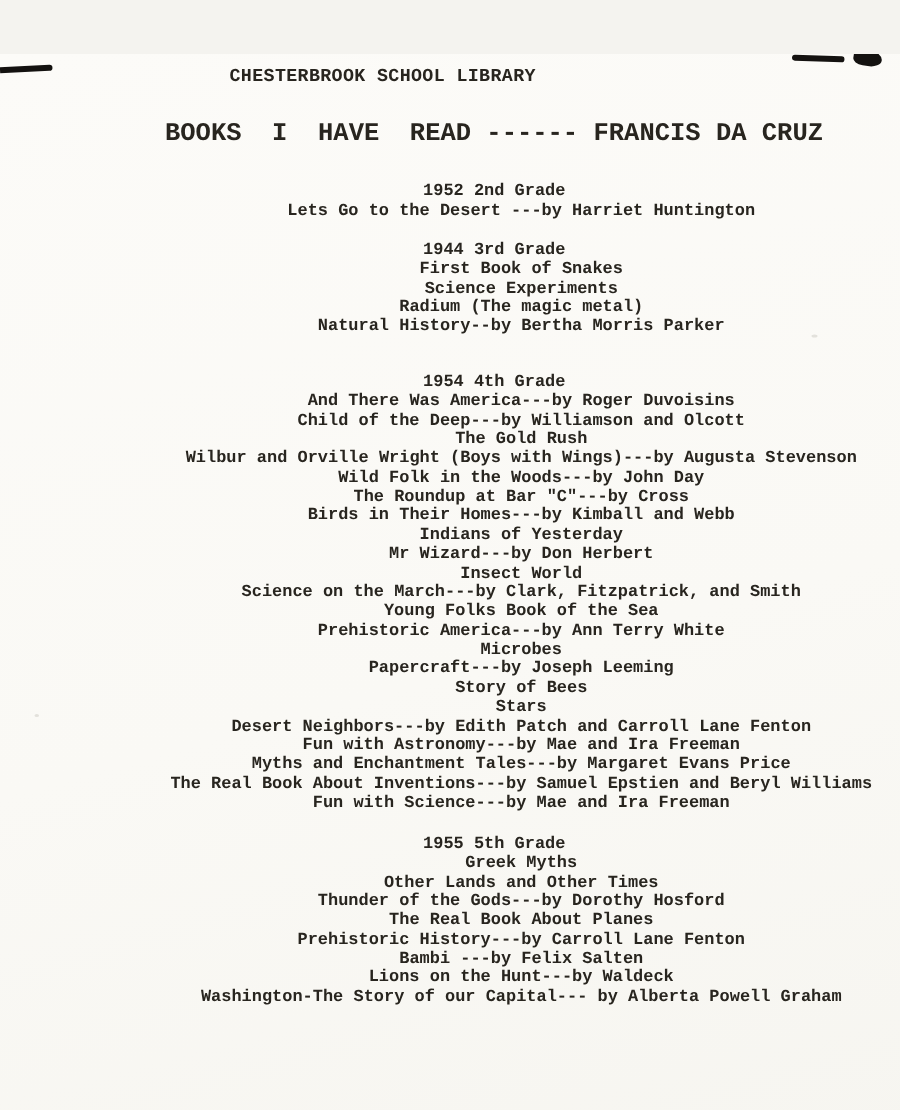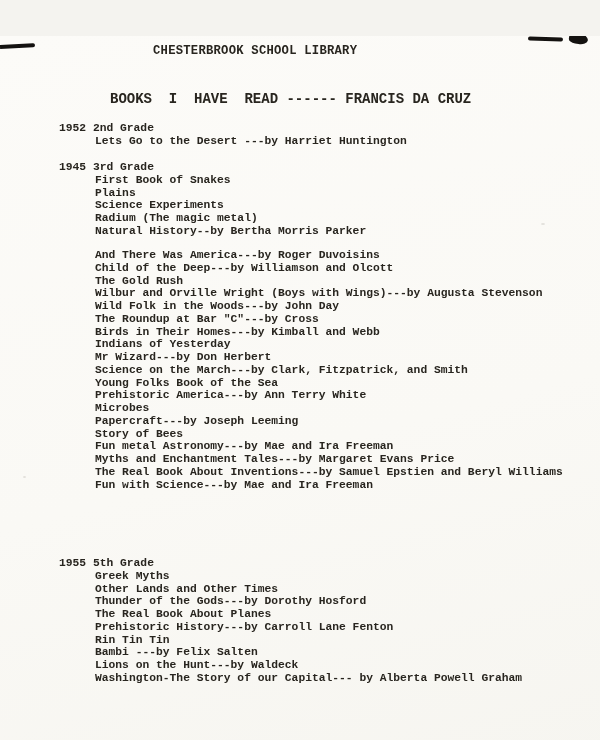--- a/index.html
+++ b/index.html
@@ -21,33 +21,34 @@
   .doc-title {
     position: absolute;
     left: 153px; top: 9px;
     font-size: 12.2px;
     line-height: 13px;
     letter-spacing: 0.25px;
     white-space: pre;
   }
   .doc-subtitle {
     position: absolute;
-    left: 110px; top: 57px;
-    font-size: 14px;
+    left: 110px; top: 47px;
+    font-size: 17px;
     line-height: 13px;
     white-space: pre;
   }
   .section {
     position: absolute;
     left: 59px; right: 0;
   }
   .line {
     font-size: 11.3px;
     line-height: 12.75px;
     white-space: pre;
+    text-align: center;
   }
   .book-line { padding-left: 36px; }
   .artifact { position: absolute; background: #141210; }
   .art-tl {
     left: 0; top: 8px; width: 35px; height: 4px;
     transform: rotate(-3deg);
     border-radius: 0 2px 2px 0;
   }
   .art-tr-bar {
     left: 528px; top: 1px; width: 35px; height: 3.5px;
@@ -80,55 +81,57 @@
   <div class="doc-title">CHESTERBROOK SCHOOL LIBRARY</div>
 
   <div class="doc-subtitle">BOOKS  I  HAVE  READ ------ FRANCIS DA CRUZ</div>
 
   <div id="sections">
       <div class="section" style="top: 86px;">
         <div class="line header-line">1952 2nd Grade</div>
         <div class="line book-line">Lets Go to the Desert ---by Harriet Huntington</div>
       </div>
       <div class="section" style="top: 125px;">
-        <div class="line header-line">1945 3rd Grade</div>
+        <div class="line header-line">1944 3rd Grade</div>
         <div class="line book-line">First Book of Snakes</div>
-        <div class="line book-line">Plains</div>
         <div class="line book-line">Science Experiments</div>
         <div class="line book-line">Radium (The magic metal)</div>
         <div class="line book-line">Natural History--by Bertha Morris Parker</div>
       </div>
       <div class="section" style="top: 213px;">
+        <div class="line header-line">1954 4th Grade</div>
         <div class="line book-line">And There Was America---by Roger Duvoisins</div>
         <div class="line book-line">Child of the Deep---by Williamson and Olcott</div>
         <div class="line book-line">The Gold Rush</div>
         <div class="line book-line">Wilbur and Orville Wright (Boys with Wings)---by Augusta Stevenson</div>
         <div class="line book-line">Wild Folk in the Woods---by John Day</div>
         <div class="line book-line">The Roundup at Bar "C"---by Cross</div>
         <div class="line book-line">Birds in Their Homes---by Kimball and Webb</div>
         <div class="line book-line">Indians of Yesterday</div>
         <div class="line book-line">Mr Wizard---by Don Herbert</div>
+        <div class="line book-line">Insect World</div>
         <div class="line book-line">Science on the March---by Clark, Fitzpatrick, and Smith</div>
         <div class="line book-line">Young Folks Book of the Sea</div>
         <div class="line book-line">Prehistoric America---by Ann Terry White</div>
         <div class="line book-line">Microbes</div>
         <div class="line book-line">Papercraft---by Joseph Leeming</div>
         <div class="line book-line">Story of Bees</div>
-        <div class="line book-line">Fun metal Astronomy---by Mae and Ira Freeman</div>
+        <div class="line book-line">Stars</div>
+        <div class="line book-line">Desert Neighbors---by Edith Patch and Carroll Lane Fenton</div>
+        <div class="line book-line">Fun with Astronomy---by Mae and Ira Freeman</div>
         <div class="line book-line">Myths and Enchantment Tales---by Margaret Evans Price</div>
         <div class="line book-line">The Real Book About Inventions---by Samuel Epstien and Beryl Williams</div>
         <div class="line book-line">Fun with Science---by Mae and Ira Freeman</div>
       </div>
       <div class="section" style="top: 521px;">
         <div class="line header-line">1955 5th Grade</div>
         <div class="line book-line">Greek Myths</div>
         <div class="line book-line">Other Lands and Other Times</div>
         <div class="line book-line">Thunder of the Gods---by Dorothy Hosford</div>
         <div class="line book-line">The Real Book About Planes</div>
         <div class="line book-line">Prehistoric History---by Carroll Lane Fenton</div>
-        <div class="line book-line">Rin Tin Tin</div>
         <div class="line book-line">Bambi ---by Felix Salten</div>
         <div class="line book-line">Lions on the Hunt---by Waldeck</div>
         <div class="line book-line">Washington-The Story of our Capital--- by Alberta Powell Graham</div>
       </div>
     </div>
 
 </div>
 
 </body></html>

